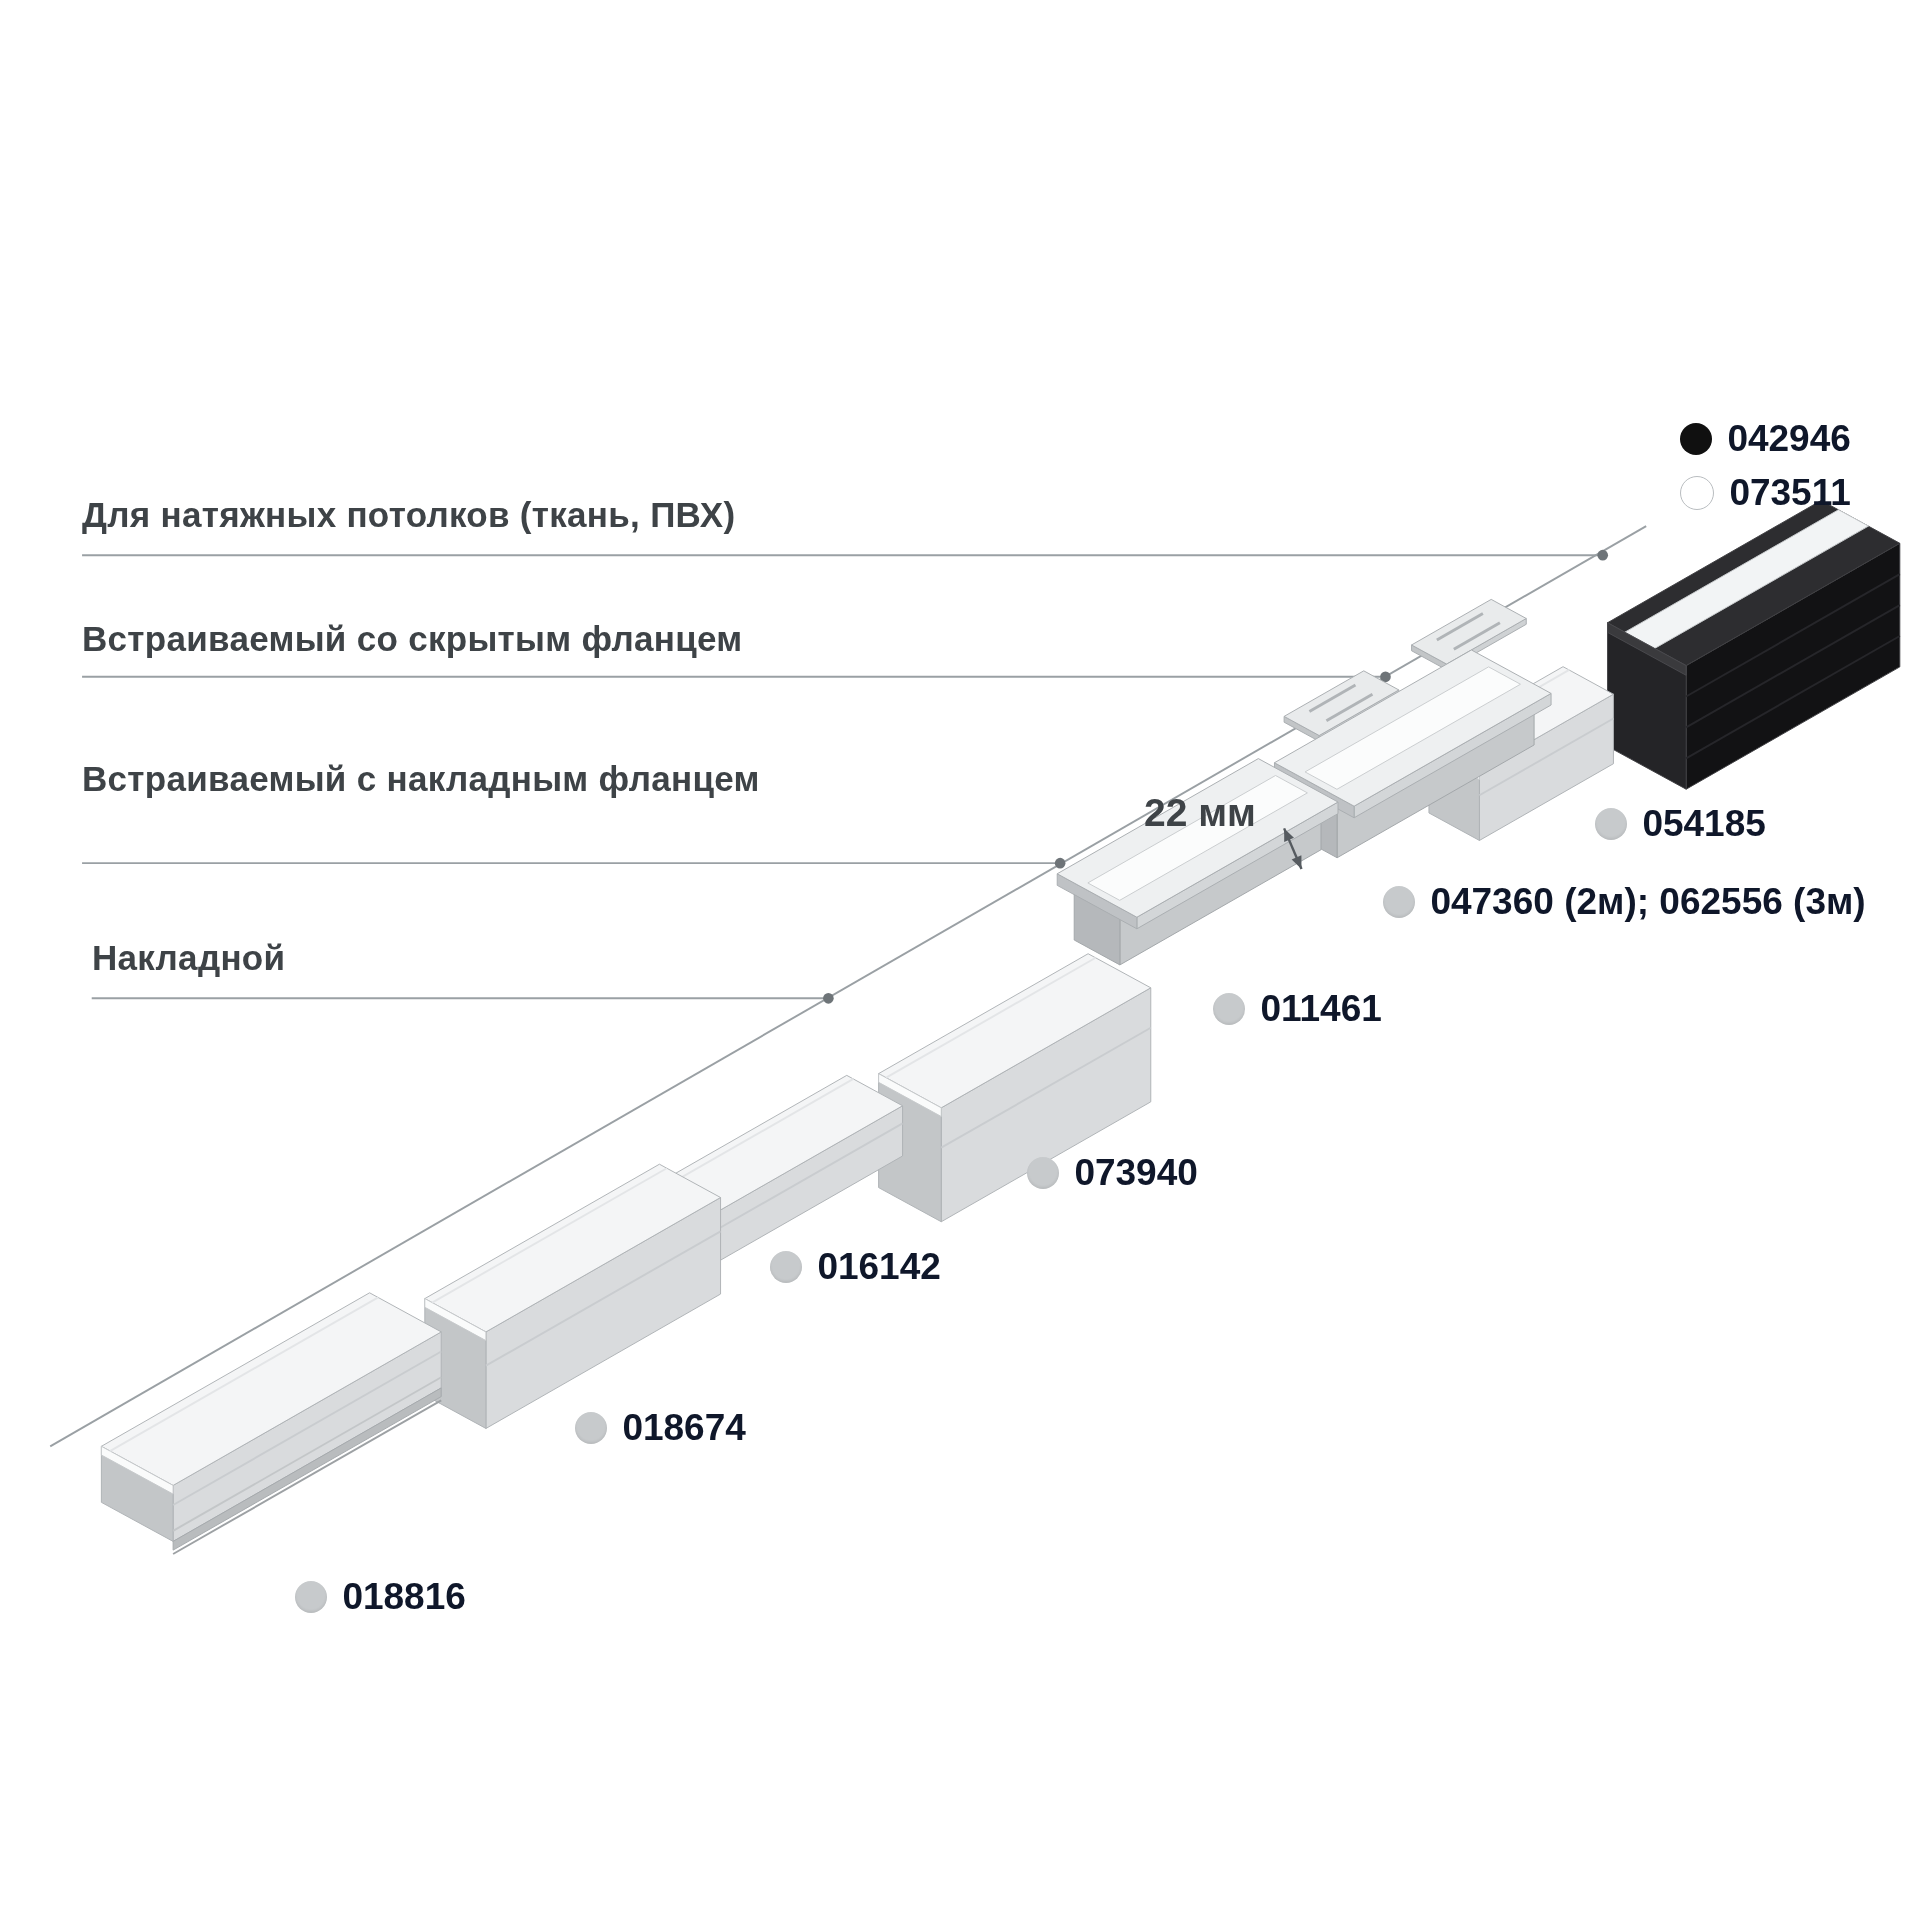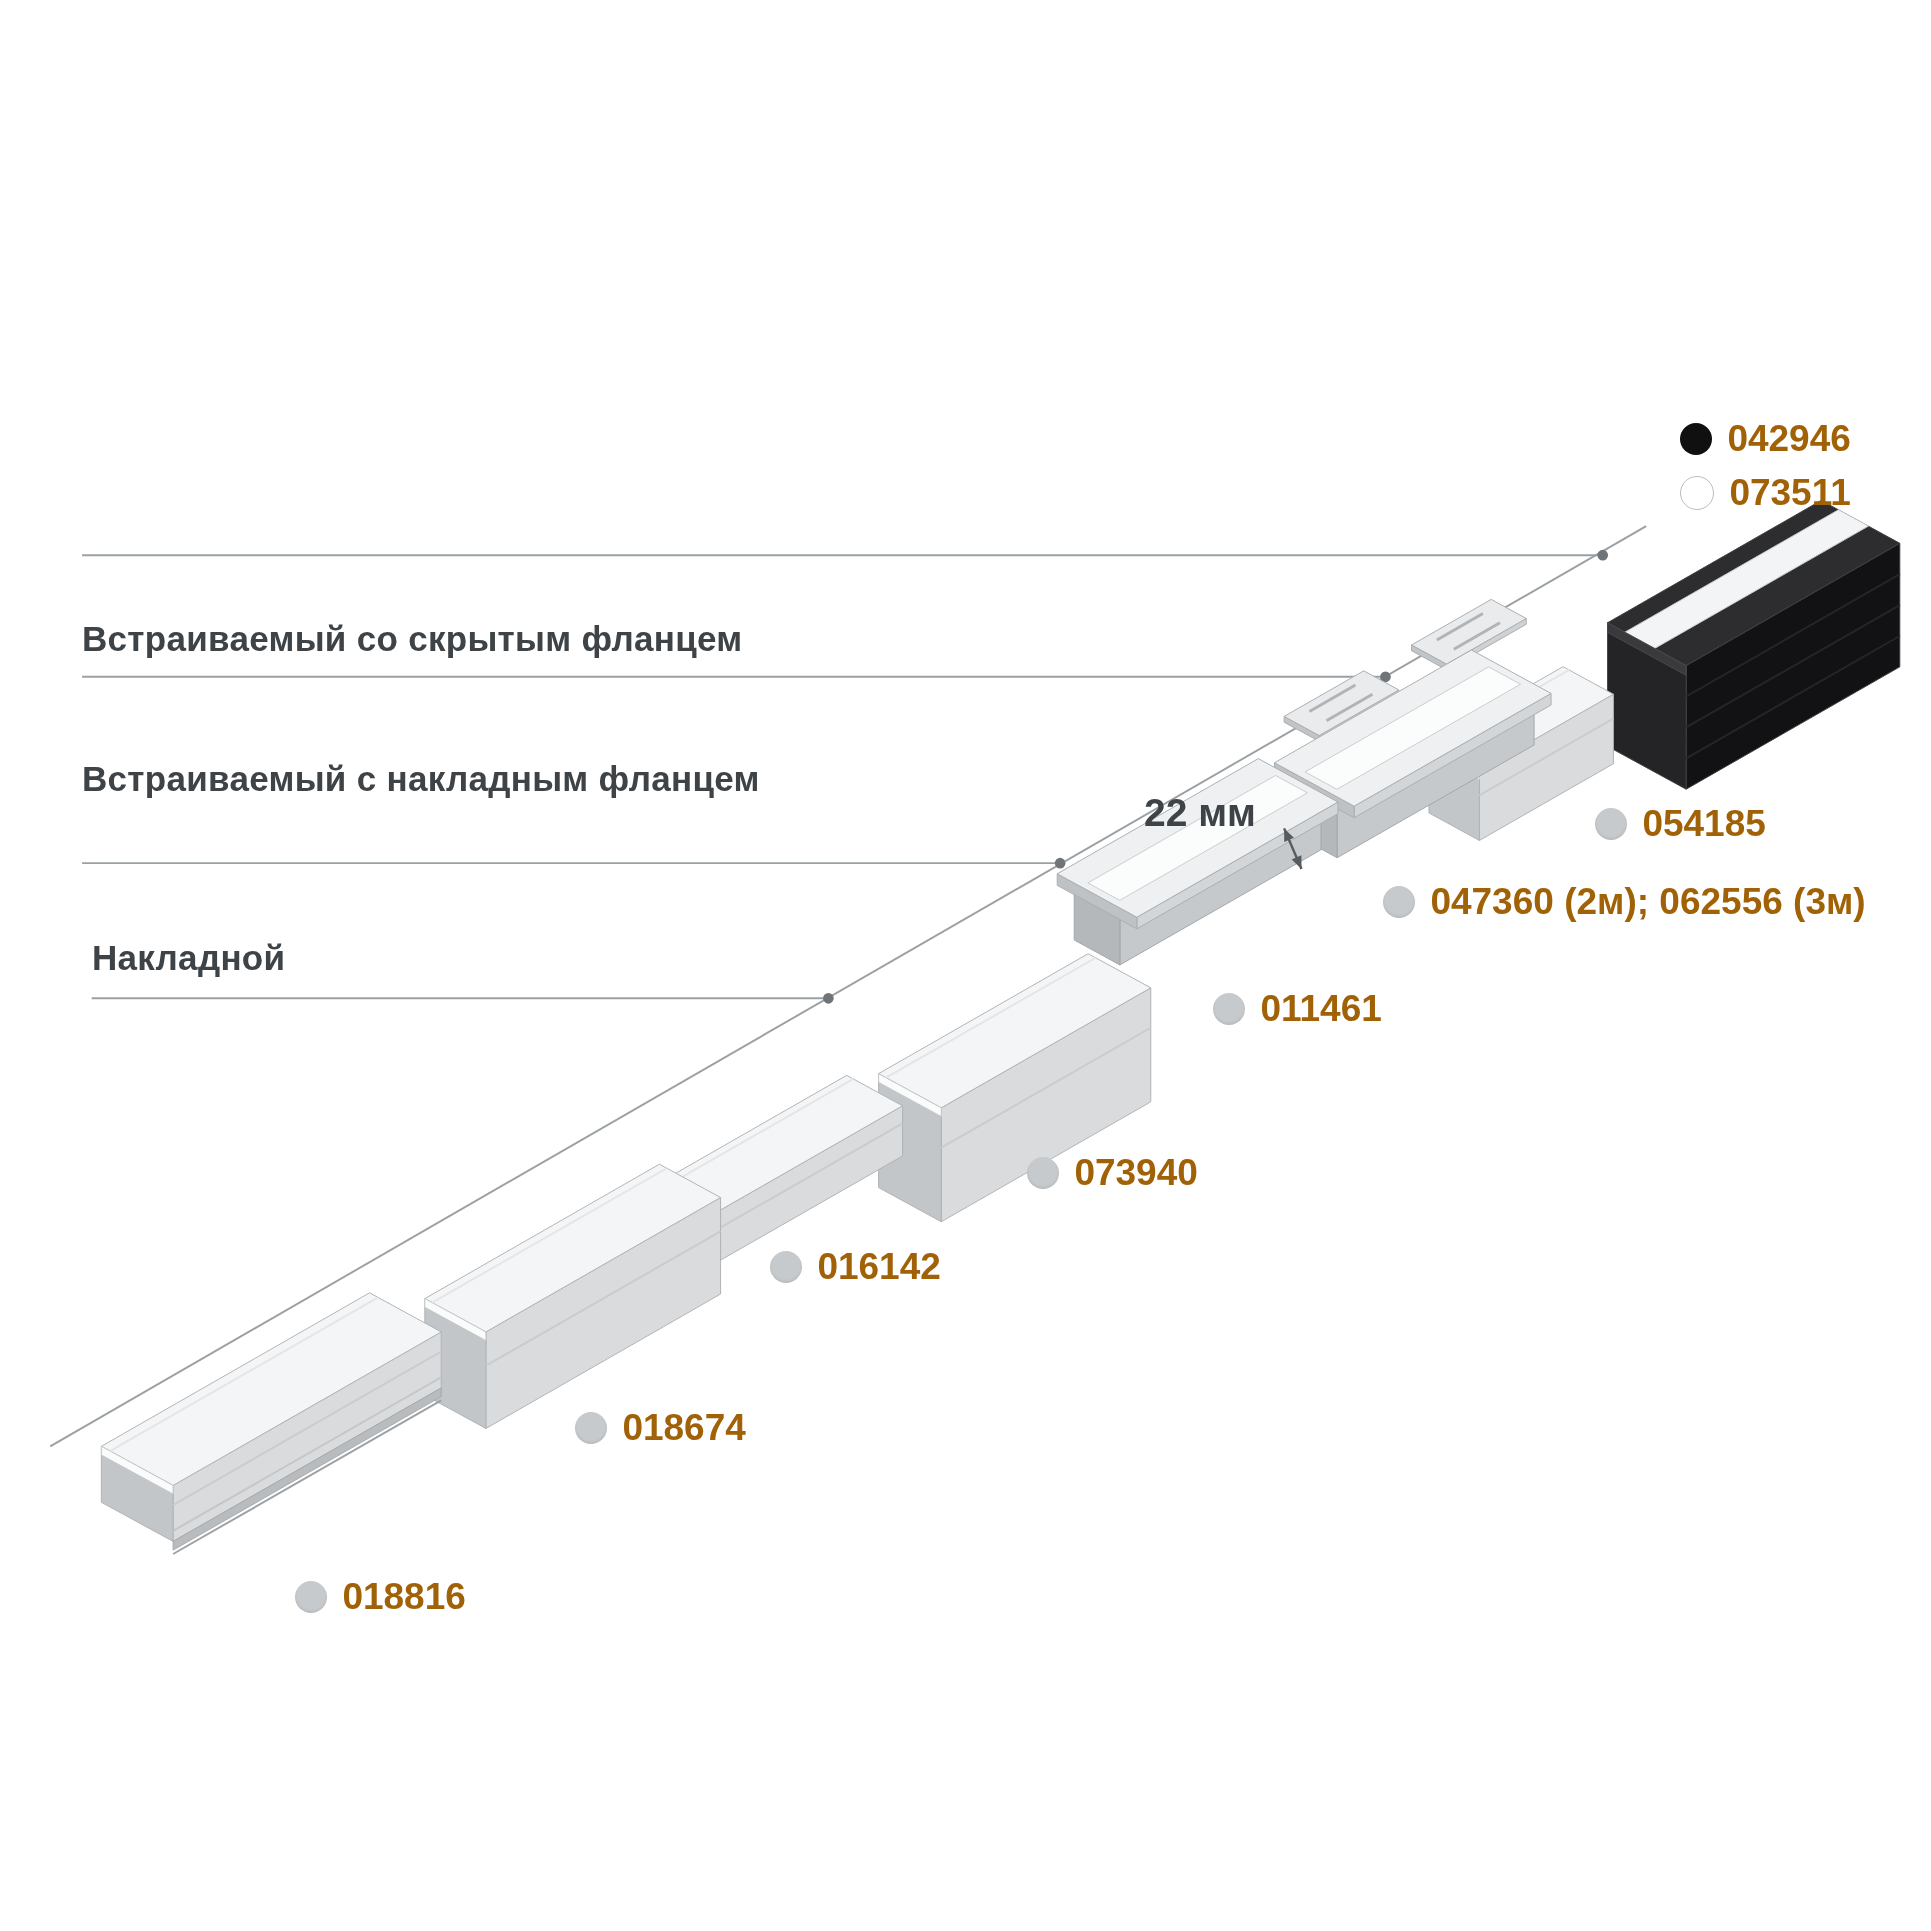--- a/index.html
+++ b/index.html
@@ -1,20 +1,20 @@
 <!DOCTYPE html>
 <html><head>
 <meta charset="utf-8">
 <style>
   html,body{margin:0;padding:0;background:#ffffff;}
   body{font-family:"Liberation Sans",sans-serif;}
   .stage{position:relative;width:1931px;height:1931px;background:#ffffff;overflow:hidden;color:#3e4347;}
   #scene{position:absolute;left:0;top:0;}
   .cat{position:absolute;left:82px;font-size:35px;font-weight:bold;letter-spacing:0.3px;color:#3e4347;white-space:nowrap;}
-  .code{position:absolute;display:flex;align-items:center;gap:15.4px;font-size:37px;font-weight:bold;color:#a16207;white-space:nowrap;}
+  .code{position:absolute;display:flex;align-items:center;gap:15.4px;font-size:37px;font-weight:bold;color:#0f172a;white-space:nowrap;}
   .marker{width:32px;height:32px;border-radius:50%;background:#c7cacc;flex:0 0 auto;box-shadow:inset 0 -1.9px 2.9px rgba(0,0,0,.08);}
   .marker.black{background:#101010;box-shadow:none;}
   .marker.white{background:#ffffff;border:1.9px solid #b9bdc0;box-shadow:none;}
   .dim{position:absolute;font-size:39px;font-weight:bold;color:#3e4347;white-space:nowrap;margin-top:32px;}
 </style>
 </head>
 <body>
 
 <div class="stage">
 
@@ -113,20 +113,21 @@
         <line x1="179.3" y1="1585.5" x2="457.0" y2="1426.5" stroke="#c3c6c8" stroke-width="2"></line>
         <line x1="179.3" y1="1609.5" x2="457.0" y2="1450.5" stroke="#9da1a4" stroke-width="2"></line>
       </g>
       <g>
         <line x1="1330.0" y1="858.0" x2="1348.0" y2="900.0" stroke="#565b60" stroke-width="2.5"></line>
         <polygon points="1330.0,858.0 1340.2,867.8 1330.1,872.1" fill="#565b60" stroke="none" stroke-width="1" stroke-linejoin="round"></polygon>
         <polygon points="1348.0,900.0 1337.8,890.2 1347.9,885.9" fill="#565b60" stroke="none" stroke-width="1" stroke-linejoin="round"></polygon>
       </g>
     </svg>
 
+  <div class="cat" style="top:495px">Для натяжных потолков (ткань, ПВХ)</div>
   <div class="cat" style="top:619px">Встраиваемый со скрытым фланцем</div>
   <div class="cat" style="top:759px">Встраиваемый с накладным фланцем</div>
   <div class="cat" style="top:938px;left:92px">Накладной</div>
 
   <div class="code" style="left:295px;top:1576px">
     <span class="marker"></span>
     <span>018816</span>
   </div>
   <div class="code" style="left:575px;top:1407px">
     <span class="marker"></span>

